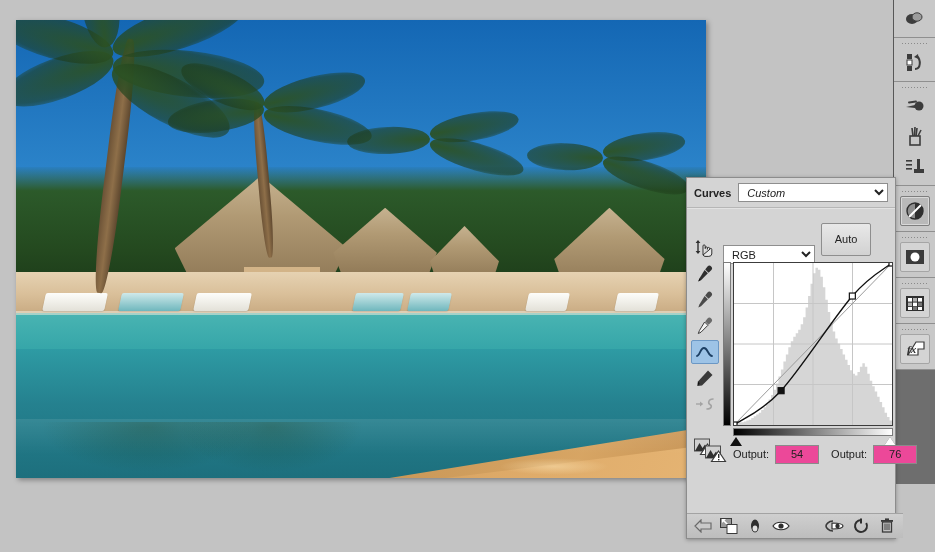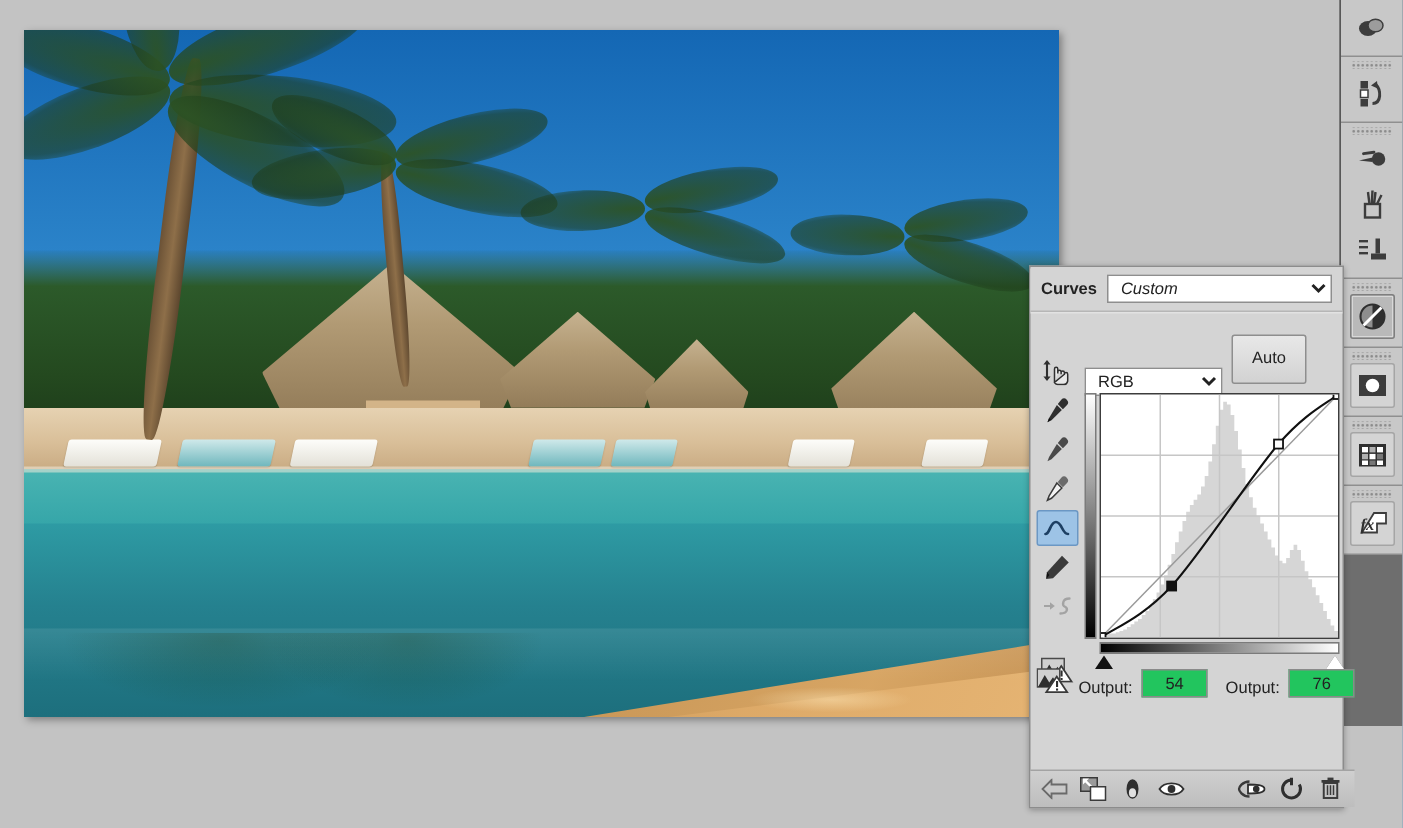--- a/index.html
+++ b/index.html
@@ -301,28 +301,28 @@
   .slider-tri.open::after {
     content:"";
     position:absolute; left:-6px; top:0; width:0;height:0;
     border-left: 6px solid transparent;
     border-right: 6px solid transparent;
     border-bottom: 9px solid transparent;
     box-shadow: none;
   }
 
   #io-row {
-    position: absolute; left: 4px; top: 266px;
+    position: absolute; left: 18px; top: 266px;
     width: 196px;
-    display: flex; align-items: flex-end; gap: 6px;
+    display: flex; align-items: center; gap: 6px;
   }
   .num-field {
     width: 42px; height: 17px;
     border: 1px solid #8a8a8a;
-    background: #22c55e;
+    background: #ec4899;
     font-family: "Liberation Sans", sans-serif;
     font-size: 11px;
     color: #222;
     text-align: center;
     padding: 0;
   }
   .io-label { font-size: 11px; color: #222; }
 
   #panel-footer {
     position: absolute; left: 0; bottom: 0;

